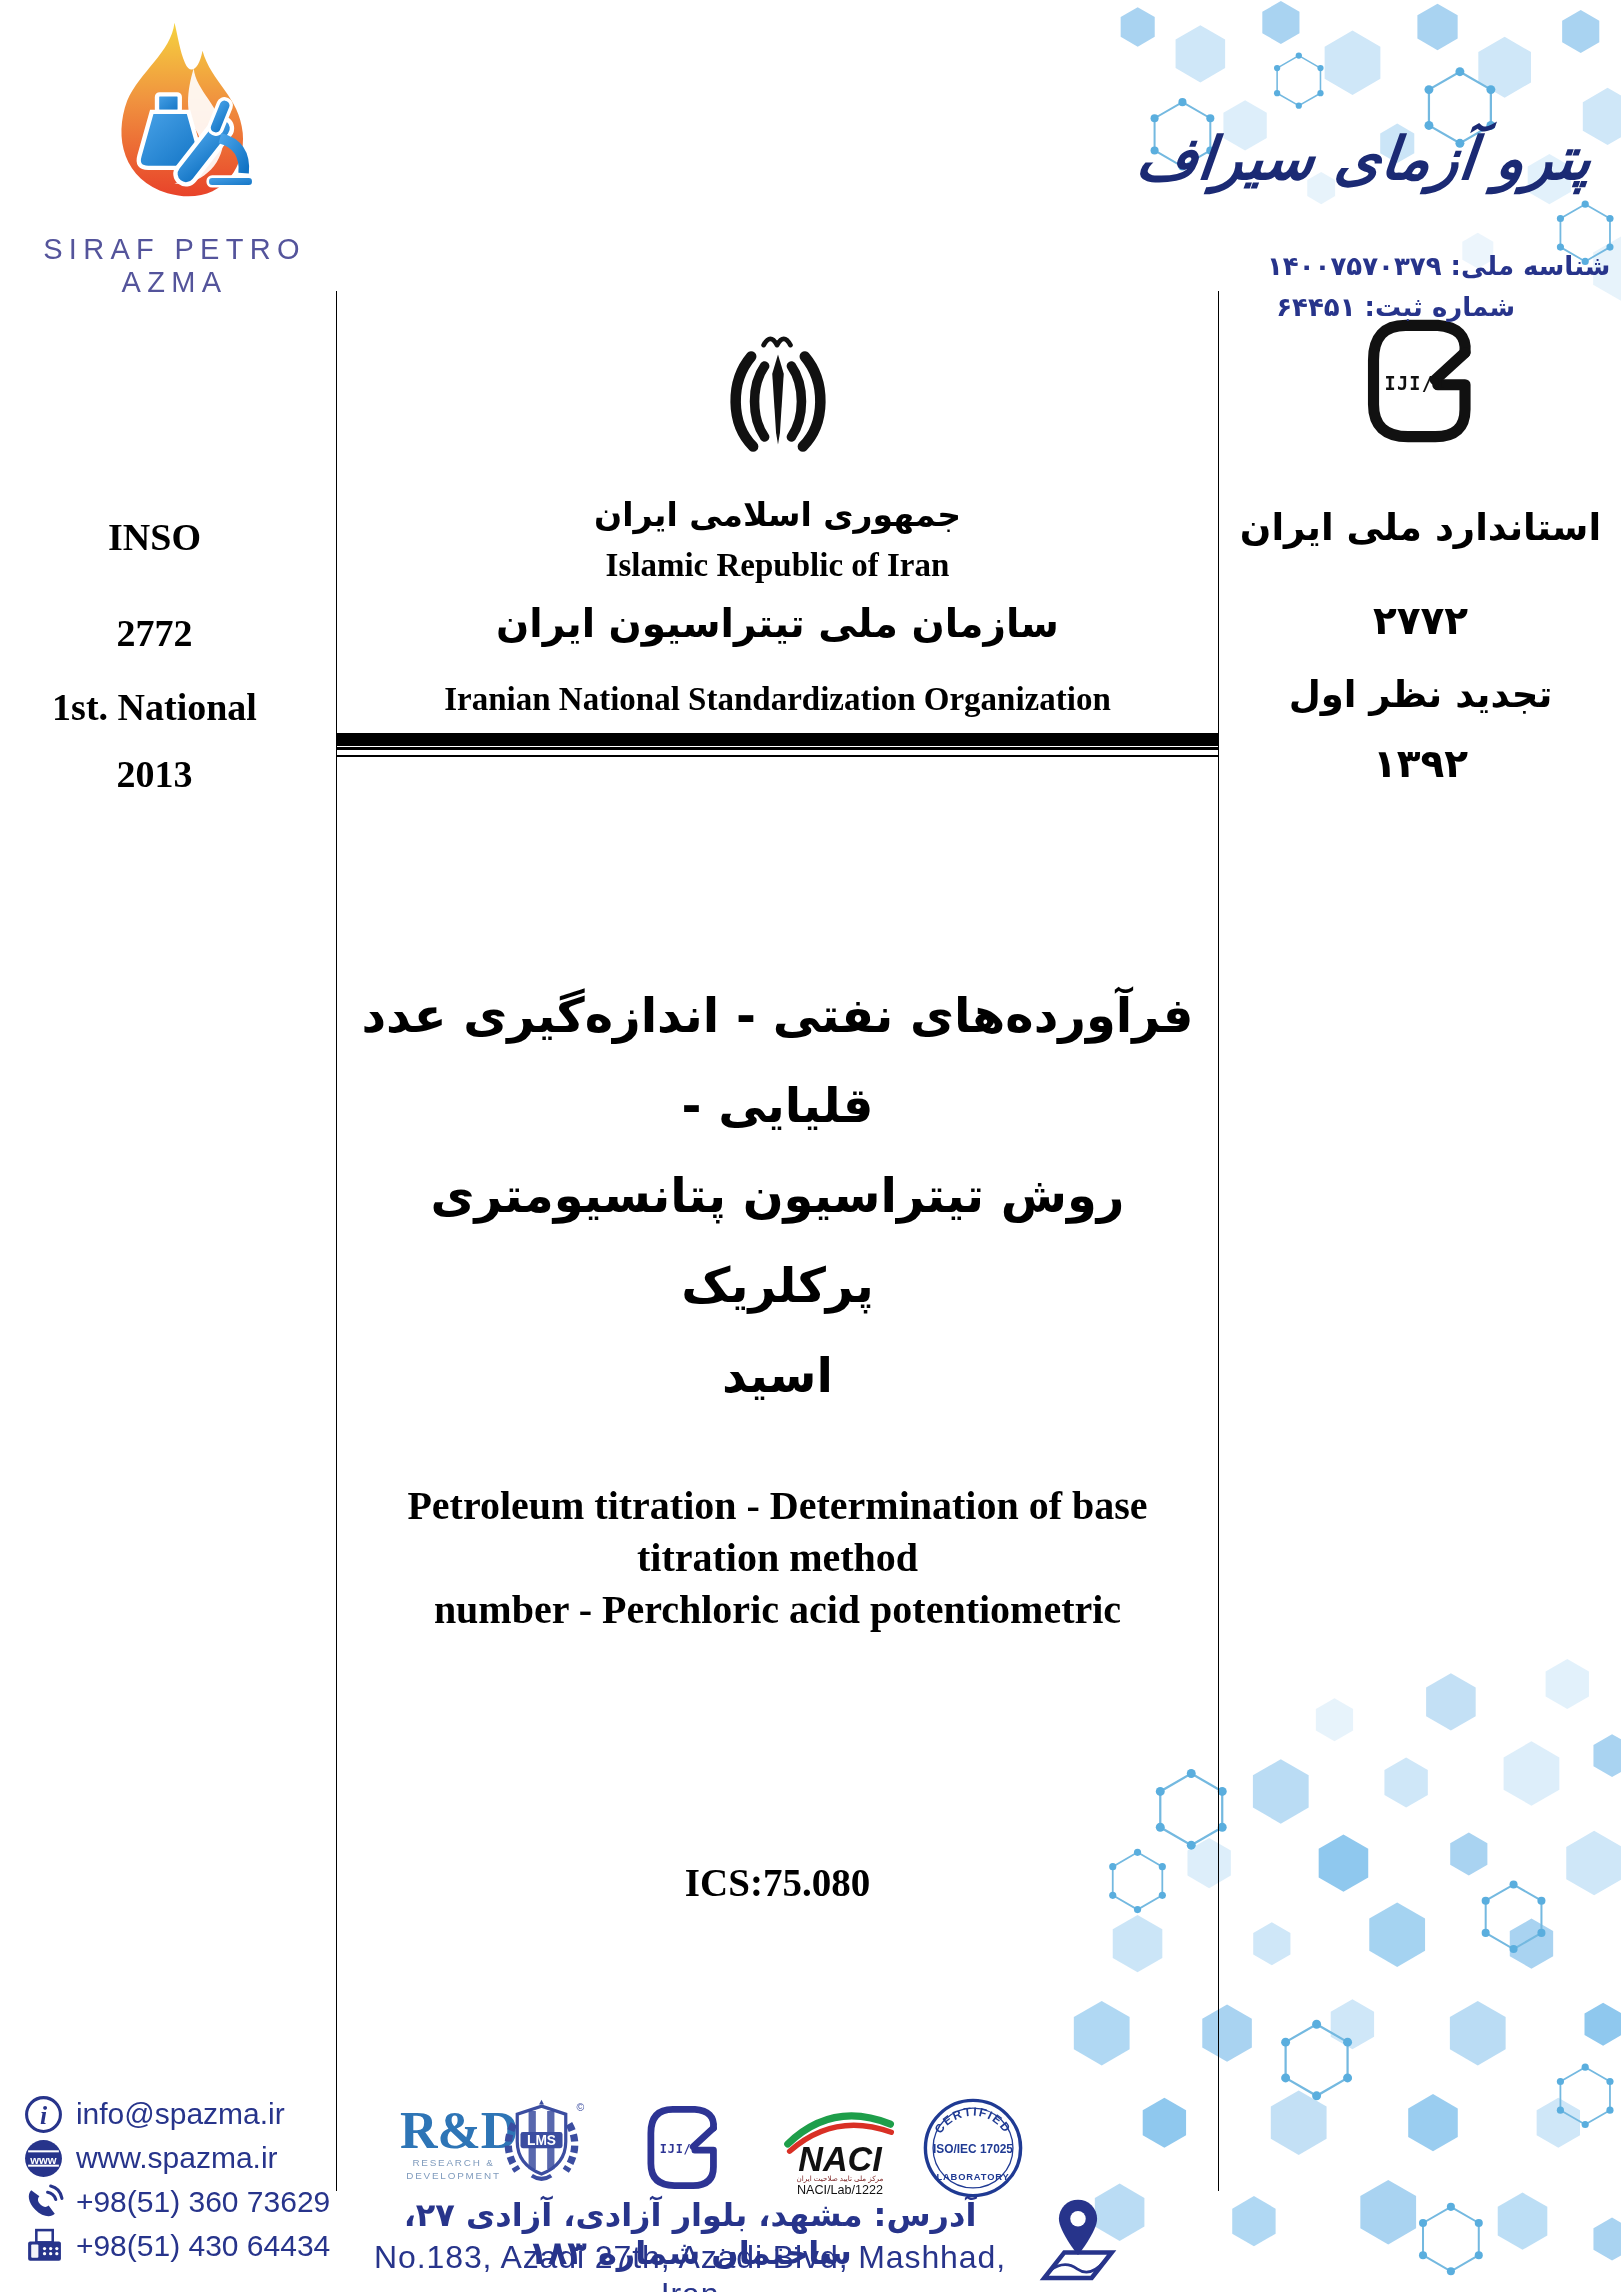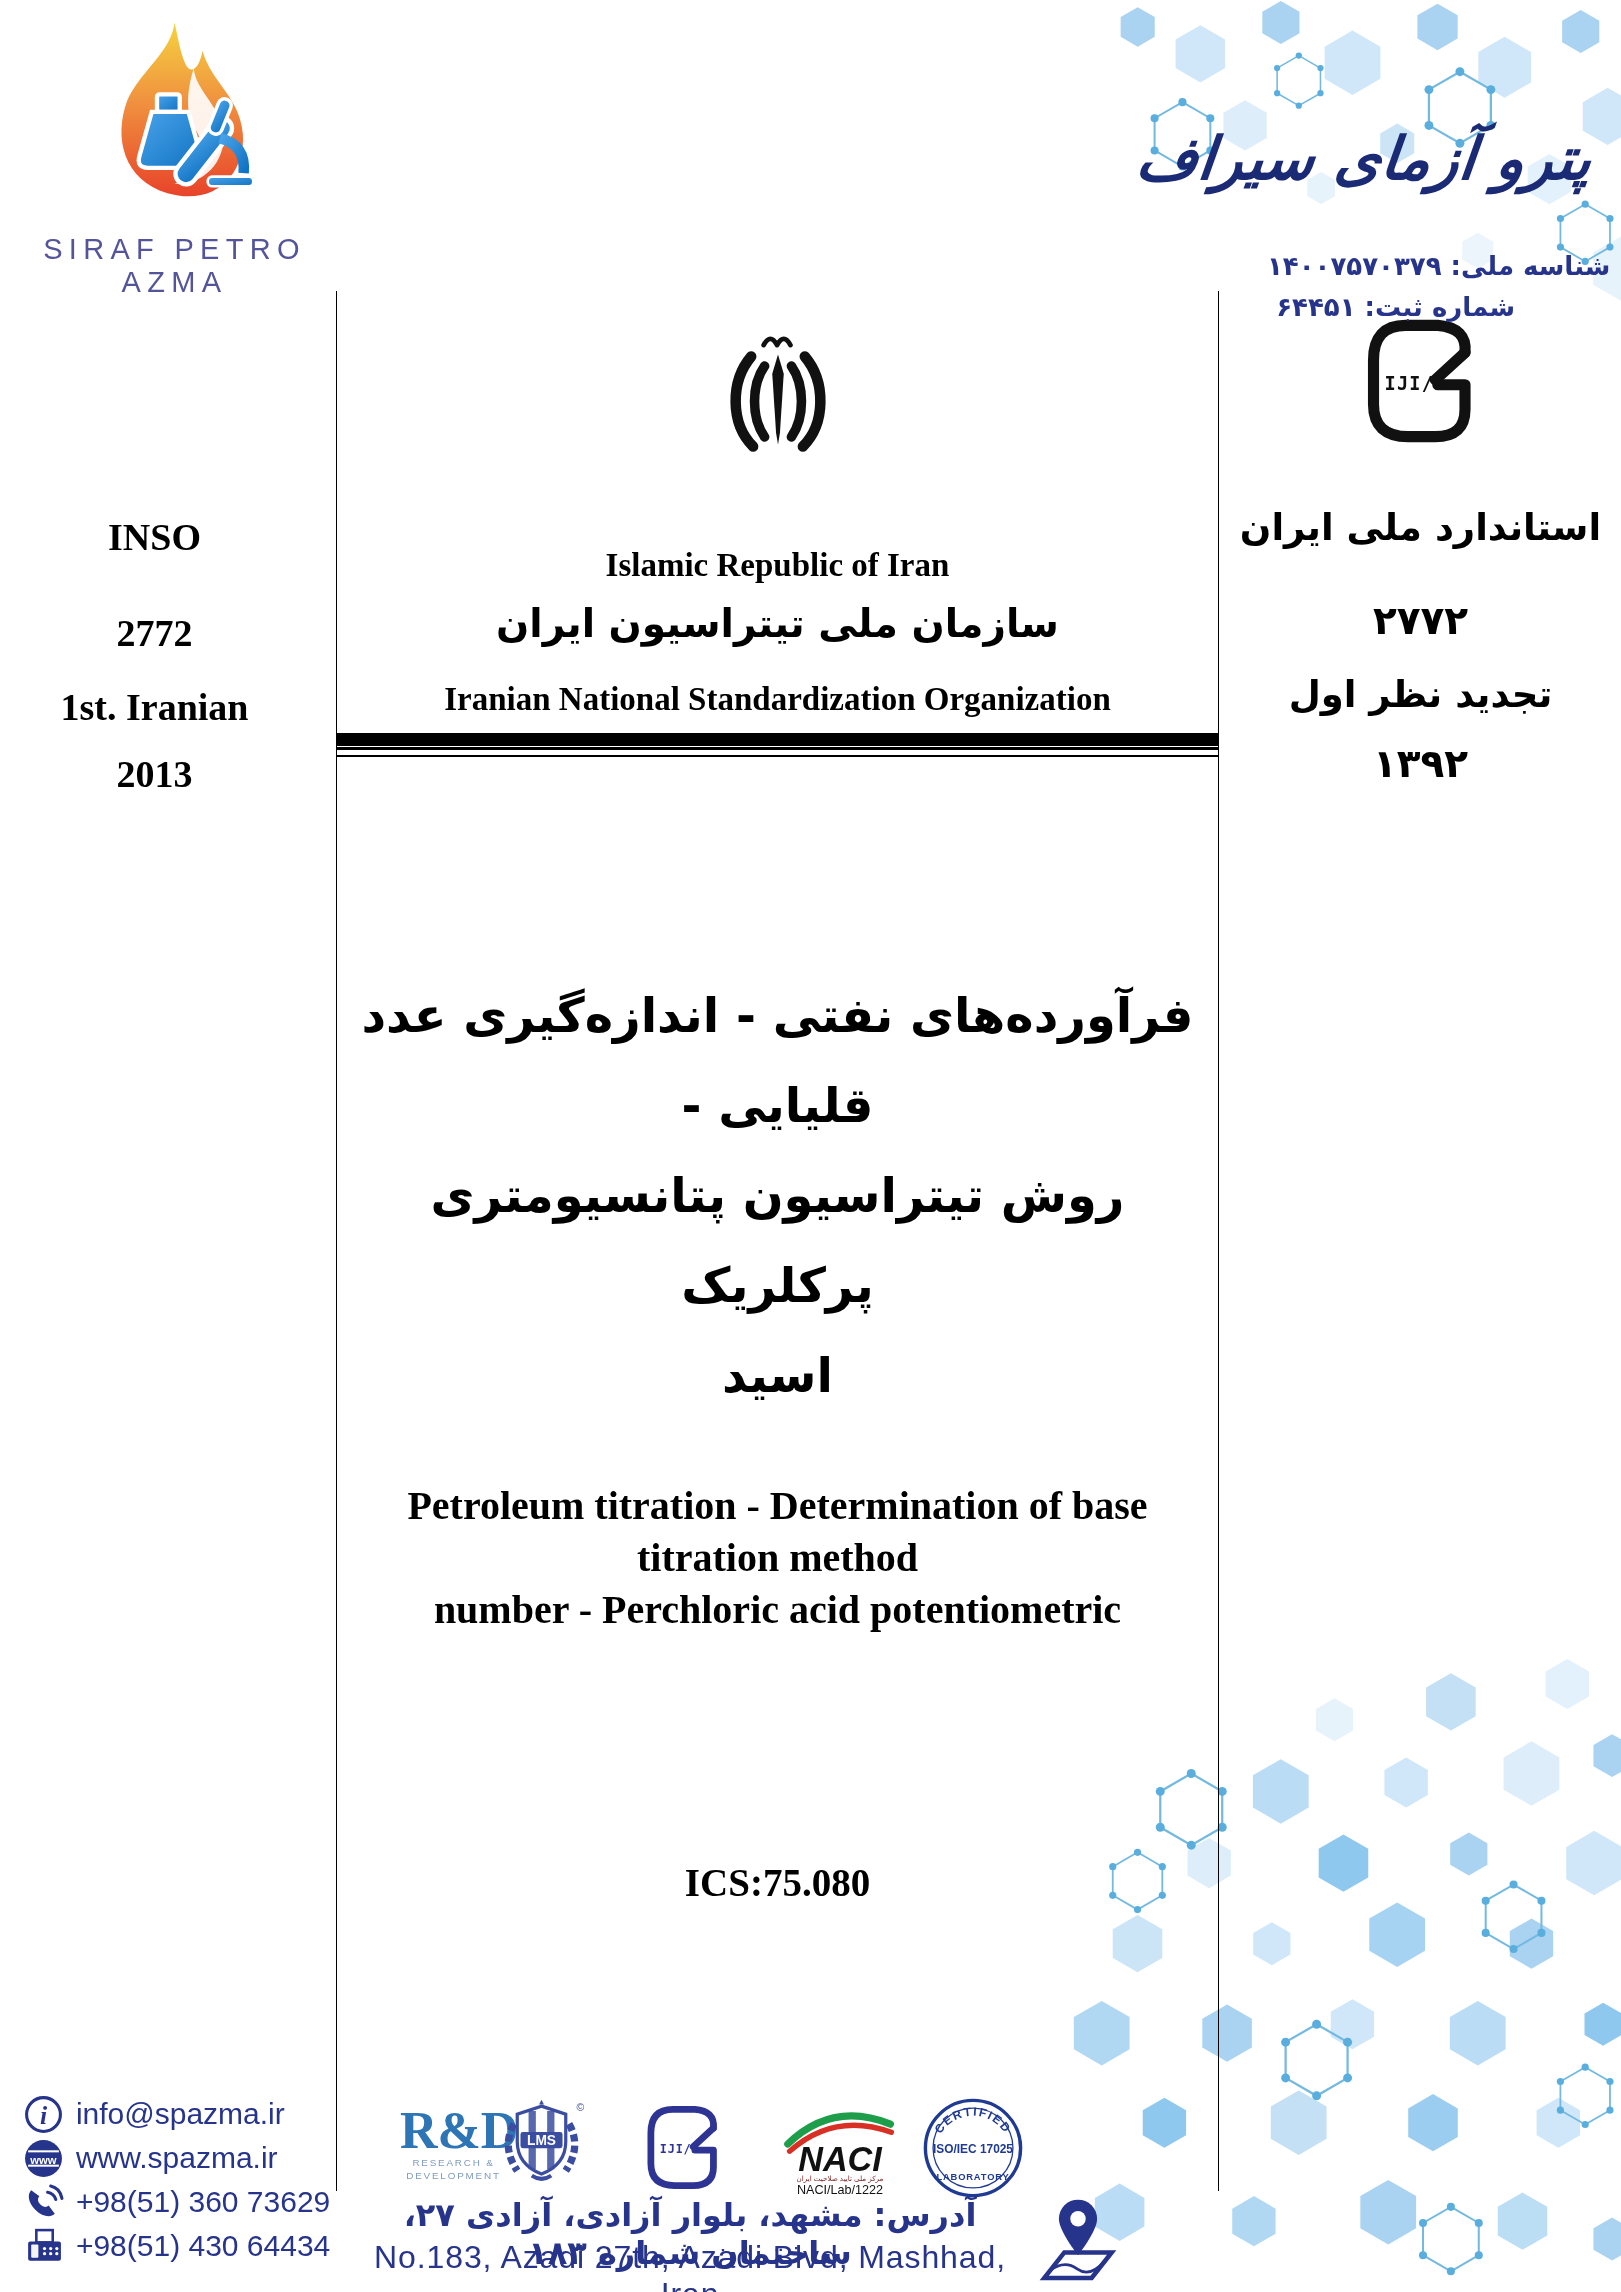--- a/index.html
+++ b/index.html
@@ -192,21 +192,21 @@
     </svg>
     <div class="company-name">SIRAF PETRO AZMA</div>
   </div>
 
   <div class="abs calligraphy fa">پترو آزمای سیراف</div>
   <div class="abs id-line id1 fa">شناسه ملی: ۱۴۰۰۷۵۷۰۳۷۹</div>
   <div class="abs id-line id2 fa">شماره ثبت: ۶۴۴۵۱</div>
 
   <div class="abs left-panel-item lp1">INSO</div>
   <div class="abs left-panel-item lp2">2772</div>
-  <div class="abs left-panel-item lp3">1st. Iranian</div>
+  <div class="abs left-panel-item lp3">1st. National</div>
   <div class="abs left-panel-item lp4">2013</div>
 
   <div class="abs right-panel-item isiri-top">
     <svg viewBox="0 0 100 110">
       <path d="M86,32 Q88,12 64,10 L38,10 Q12,10 12,38 L12,74 Q12,100 40,100 L62,100 Q86,100 86,78 L86,58 L64,58" fill="none" stroke="currentColor" stroke-width="9" stroke-linecap="round" stroke-linejoin="round"></path>
       <path d="M86,32 L62,54" fill="none" stroke="currentColor" stroke-width="9" stroke-linecap="round"></path>
       <text x="46" y="62" text-anchor="middle" font-size="15" font-weight="bold" fill="currentColor" font-family="'DejaVu Sans Mono',monospace" letter-spacing="1">IJI/I</text>
     </svg>
   </div>
   <div class="abs right-panel-item rp1 fa">استاندارد ملی ایران</div>
@@ -218,20 +218,21 @@
     <div class="emblem">
       <svg viewBox="0 0 140 150" fill="#111">
         <path d="M55,16 q7,-13 14,0 M69,16 q7,-13 14,0" stroke="#111" stroke-width="5" fill="none" stroke-linecap="round"></path>
         <path d="M70,26 L76,46 L72,108 L70,120 L68,108 L64,46 Z"></path>
         <path d="M56,38 C42,58 42,92 56,112" stroke="#111" stroke-width="10" fill="none" stroke-linecap="round"></path>
         <path d="M42,28 C20,54 20,98 44,122" stroke="#111" stroke-width="11" fill="none" stroke-linecap="round"></path>
         <path d="M84,38 C98,58 98,92 84,112" stroke="#111" stroke-width="10" fill="none" stroke-linecap="round"></path>
         <path d="M98,28 C120,54 120,98 96,122" stroke="#111" stroke-width="11" fill="none" stroke-linecap="round"></path>
       </svg>
     </div>
+    <div class="country-fa center fa">جمهوری اسلامی ایران</div>
     <div class="country-en center serif">Islamic Republic of Iran</div>
     <div class="org-fa center fa">سازمان ملی تیتراسیون ایران</div>
     <div class="org-en center serif">Iranian National Standardization Organization</div>
     <div class="band">
       <div class="b1"></div>
         <div class="b2"></div>
         <div class="b3"></div>
         <div class="b4"></div>
         <div class="b5"></div>
     </div>

